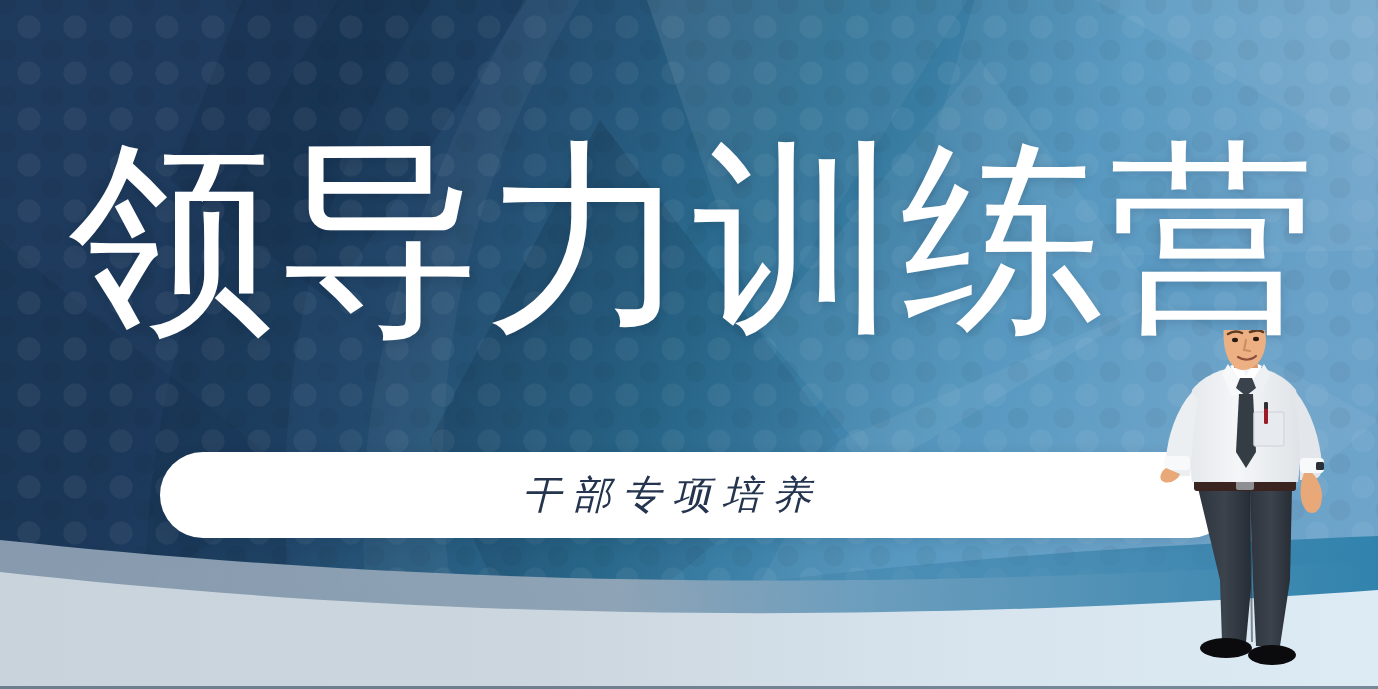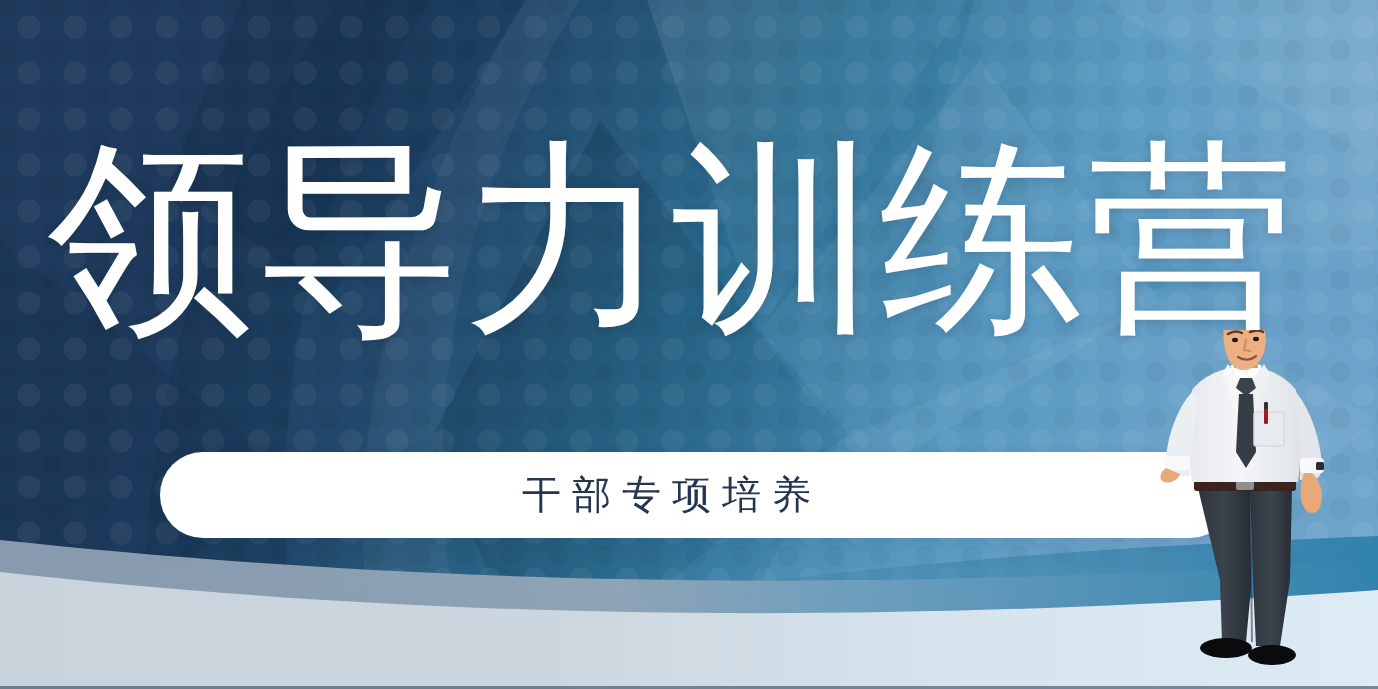--- a/index.html
+++ b/index.html
@@ -4,20 +4,21 @@
 <style>
   html,body{margin:0;padding:0;background:#fff;}
   body{font-family:"Liberation Sans","DejaVu Sans",sans-serif;}
 
   #banner{
     position:relative;
     width:1378px;
     height:689px;
     overflow:hidden;
     background:#1f3b5c;
+    text-align:center;
   }
 
   
   .layer{position:absolute;left:0;top:0;width:100%;height:100%;}
 
   #bg-base{
     background:
       linear-gradient(115deg,
         #1e3a5c 0%,
         #1e3a5c 18%,
@@ -85,20 +86,21 @@
     height:86px;
     display:flex;
     align-items:center;
     justify-content:center;
     color:#25354f;
     font-size:39px;
     letter-spacing:11px;
     text-indent:11px;
     font-family:"DejaVu Sans","Liberation Sans",sans-serif;
     white-space:nowrap;
+    font-style:italic;
   }
 
   
   #man{position:absolute;left:1150px;top:330px;width:200px;height:340px;}
 </style>
 </head>
 <body>
 
 <div id="banner">
 

